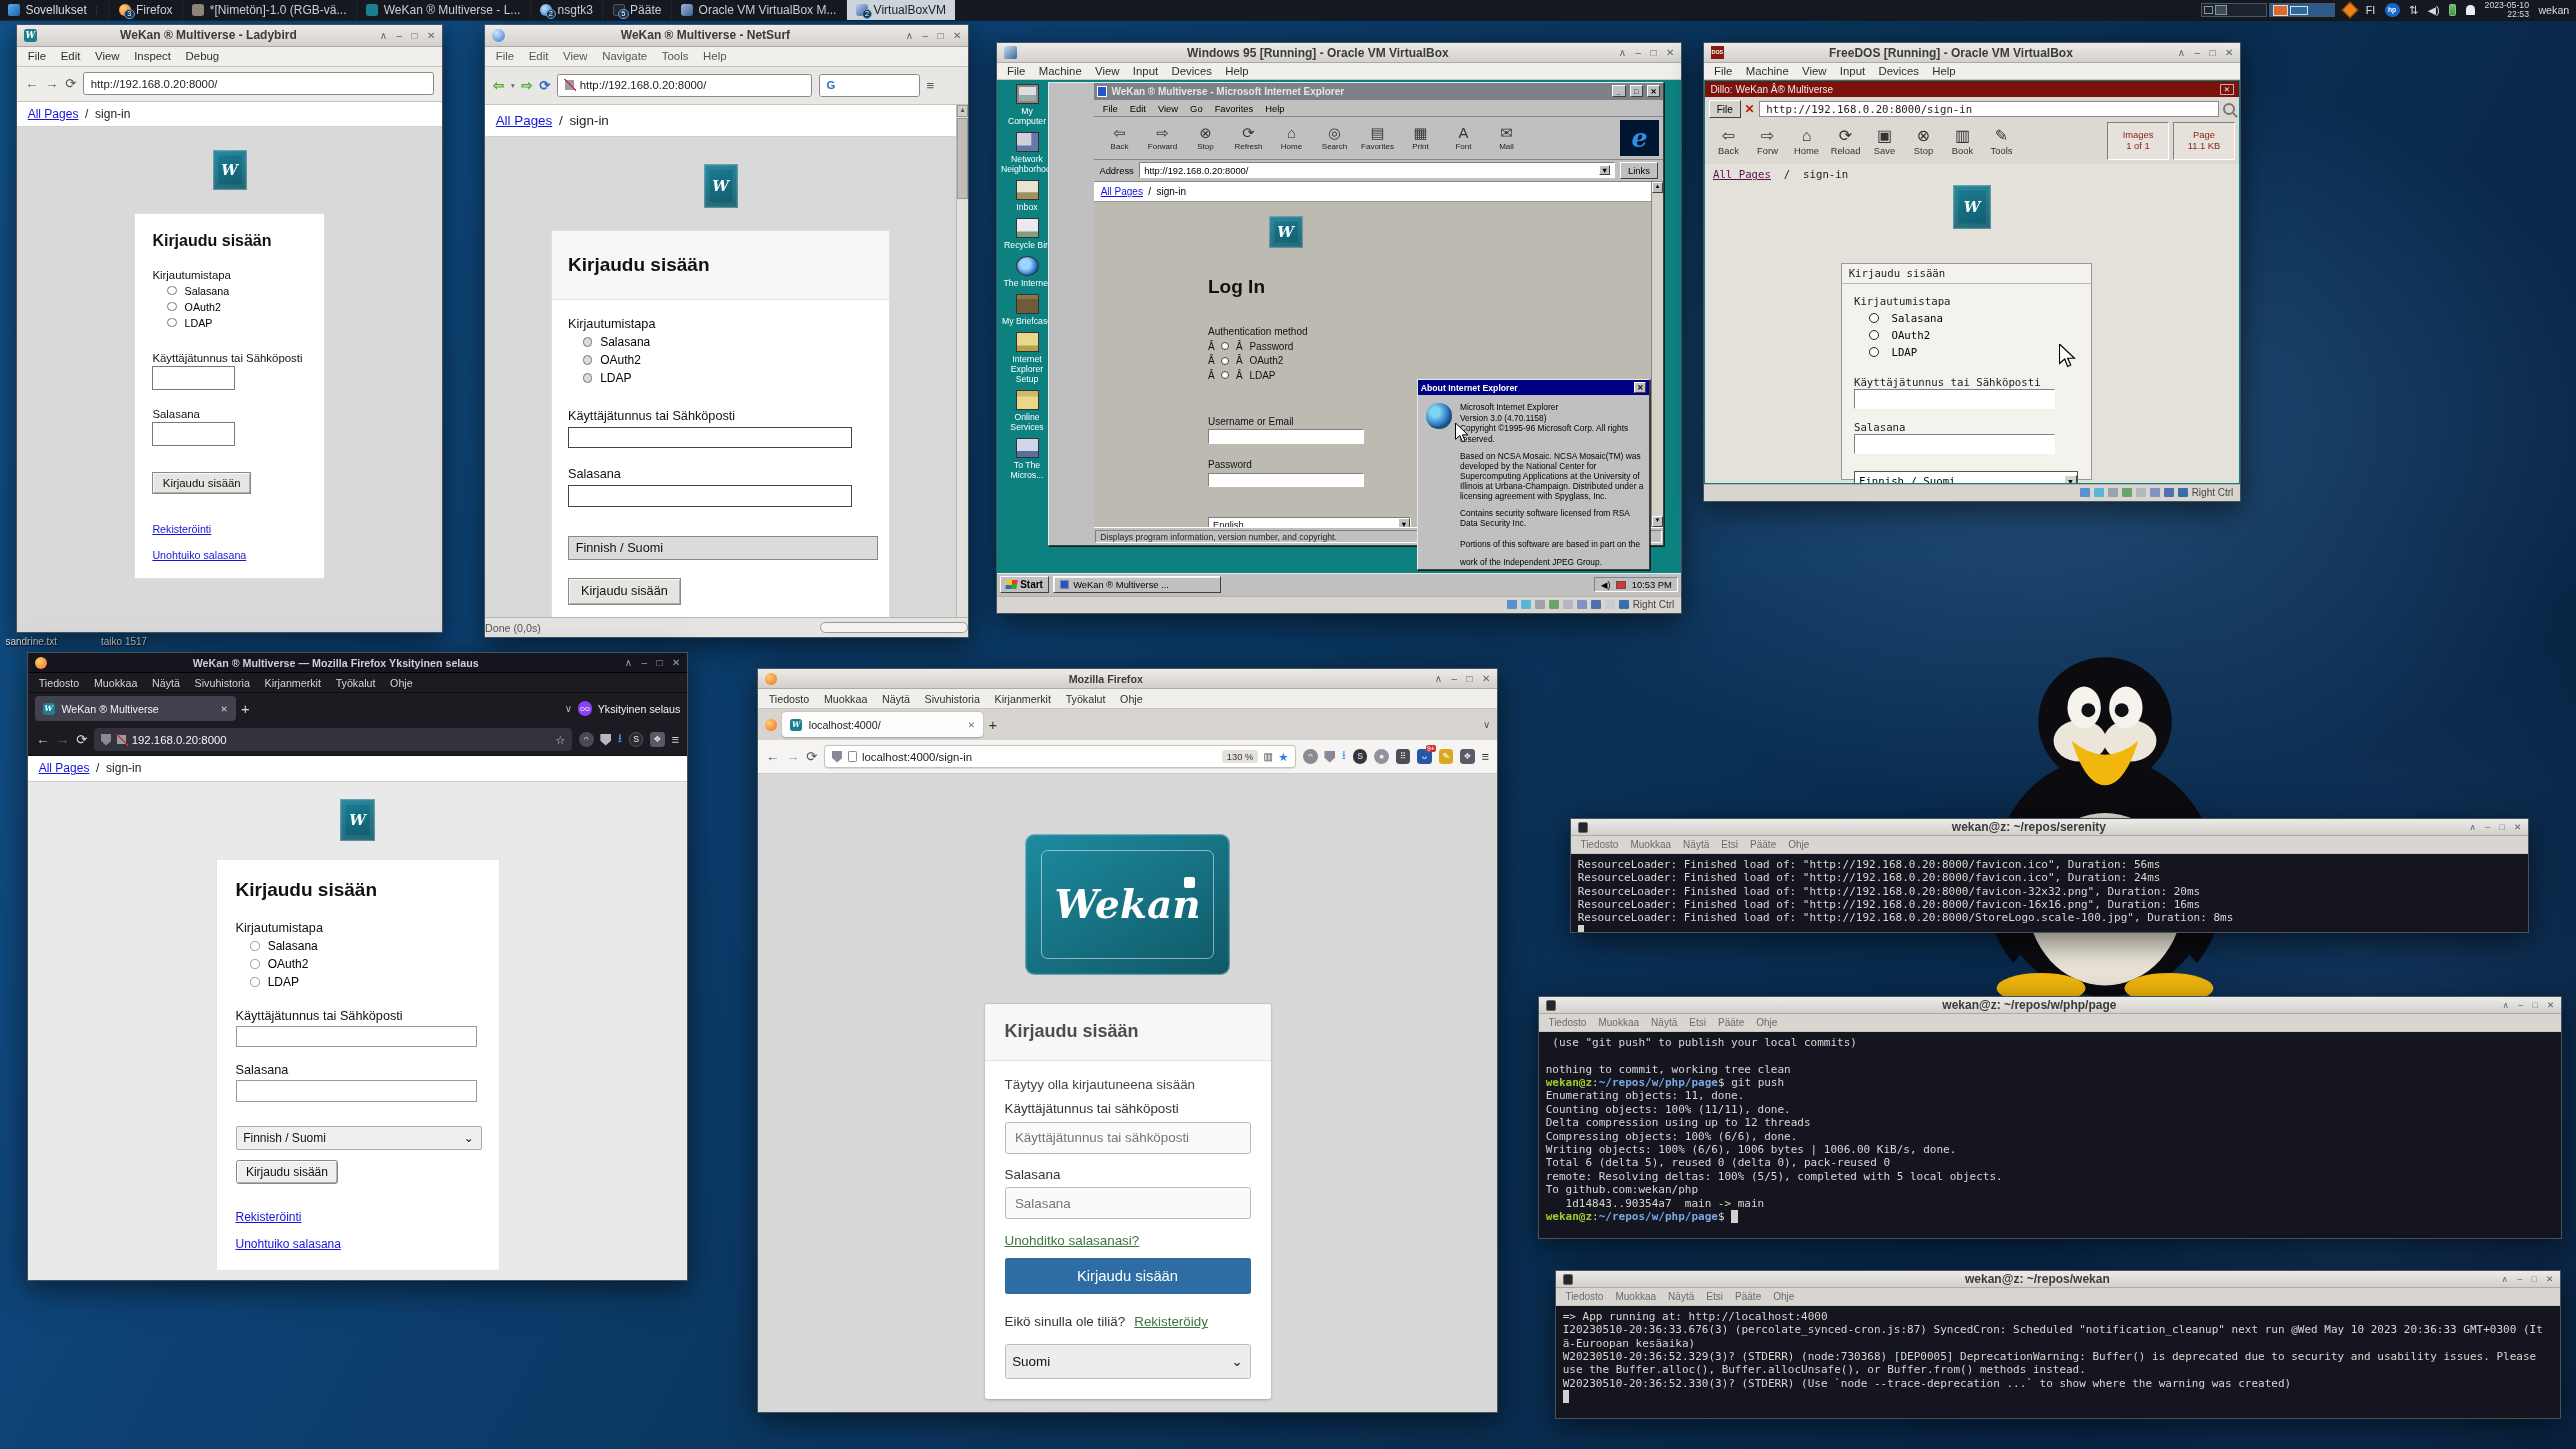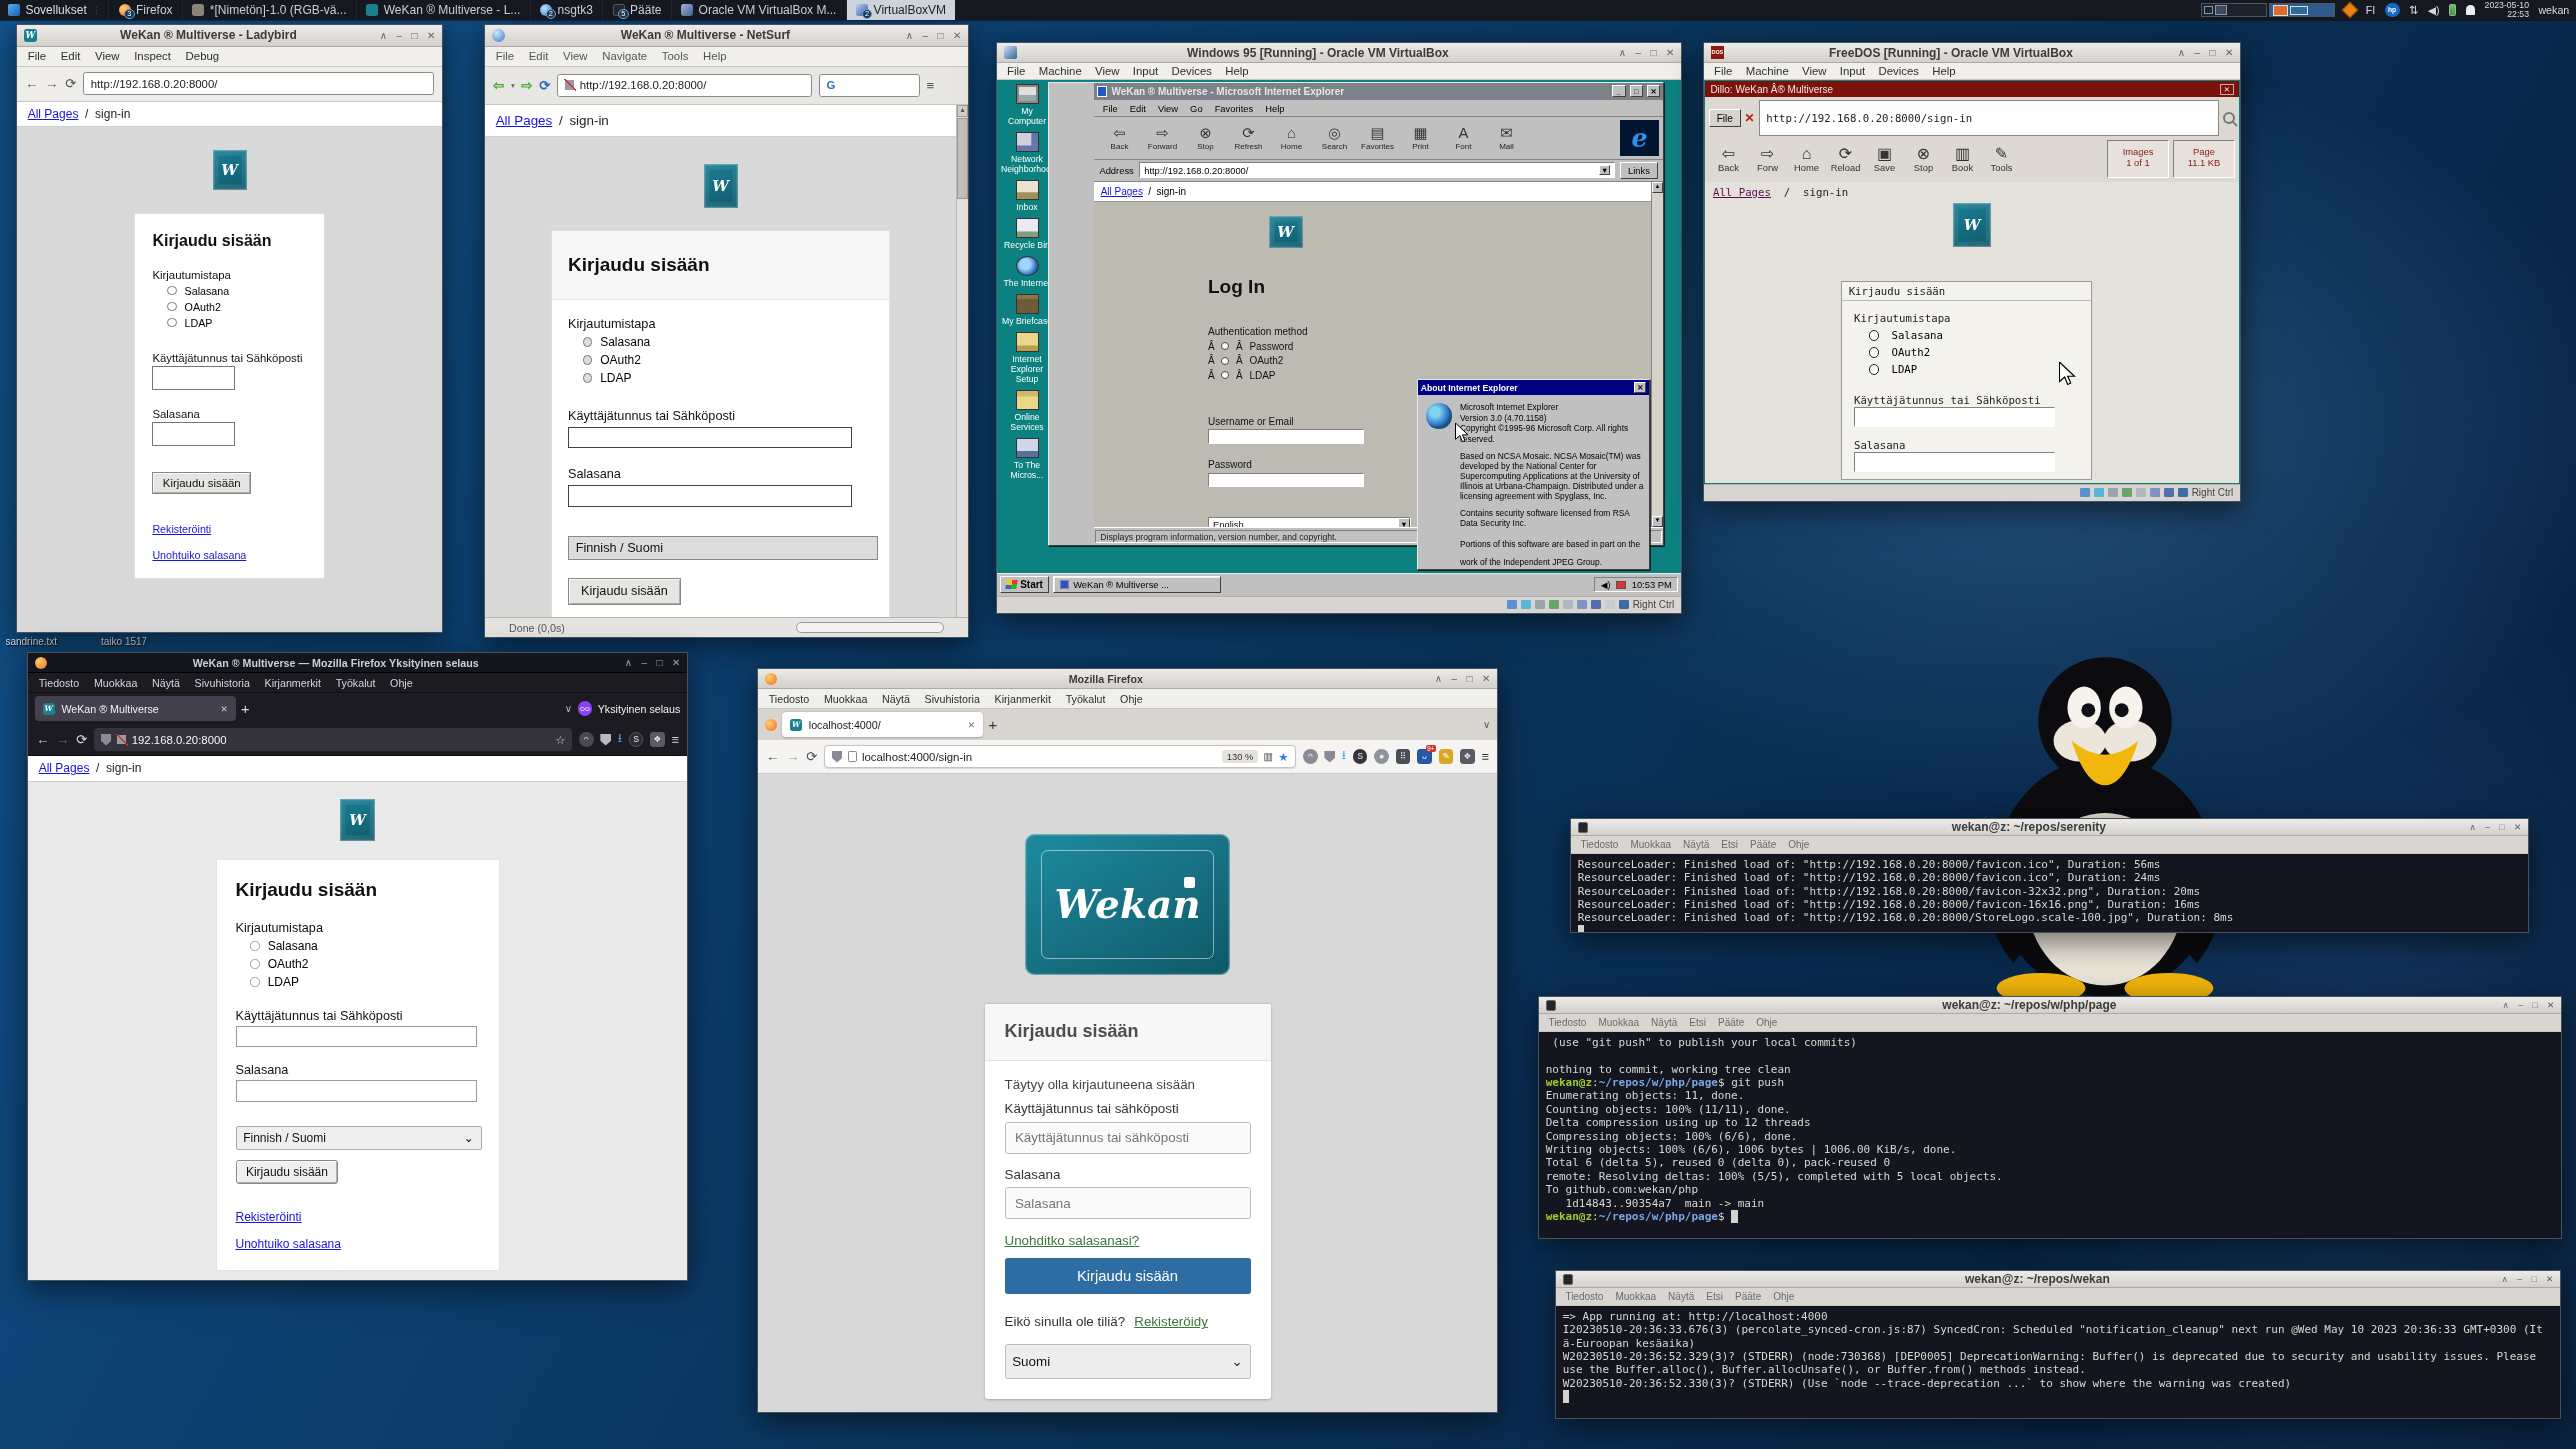--- a/index.html
+++ b/index.html
@@ -334,21 +334,21 @@
 
           </div>
         </div>
       </div>
     </div>
     <div style="width:12px;background:#e4e1dc;border-left:0.7px solid #bbb;display:flex;flex-direction:column;">
       <span style="height:12px;background:#d2cfc9;border:0.7px solid #999;font-size:6.7px;text-align:center;color:#555;">▲</span>
       <span style="flex:0 0 81px;background:#c3bfb8;border:0.7px solid #999;margin-top:1.3px;"></span>
     </div>
   </div>
-  <div style="height:20px;background:#e6e4e0;border-top:0.7px solid #b9b5af;display:flex;align-items:center;gap:16px;padding:0 24px;flex:0 0 auto;">
+  <div style="height:20px;background:#e6e4e0;border-top:0.7px solid #b9b5af;display:flex;align-items:center;gap:16px;padding:0 0;flex:0 0 auto;">
     <span style="font-size:10.7px;color:#555;">Done (0,0s)</span>
     <span style="margin-left:auto;width:148px;height:10.7px;border:0.7px solid #999;border-radius:5.4px;background:#f4f2ef;"></span>
   </div>
 </section>
 
 <section class="win" id="win95vm" style="left:996px;top:42px;width:686px;height:572px;">
   <div class="tb" style="height:20px;">
     <span style="width:13.4px;height:13.4px;background:linear-gradient(135deg,#cde,#369);border-radius:2px;"></span>
     <span class="ttl">Windows 95 [Running] - Oracle VM VirtualBox</span>
     <span class="ctrls">
@@ -608,21 +608,21 @@
       <span style="padding:1.3px 6px;">Help</span>
     </div>
   <div style="flex:1;display:flex;flex-direction:column;background:#ddd9d2;border:1.3px solid #0d8180;overflow:hidden;position:relative;">
     <div style="height:16px;background:#7b120c;color:#f3e8e4;display:flex;align-items:center;padding:0 5.4px;font-size:10px;">
       <span style="flex:1;">Dillo: WeKan Â® Multiverse</span>
       <span style="border:0.7px solid #caa;padding:0 2.7px;font-size:7.4px;">✕</span>
     </div>
     <div style="display:flex;align-items:center;gap:4px;padding:2.7px 4px;">
       <span class="outset" style="background:#d6d2cc;padding:2.7px 6.7px;font-size:10px;">File</span>
       <span style="color:#b3200f;font-weight:bold;font-size:12px;">✕</span>
-      <span class="urlfield" style="height:36px;border-radius:0;font-family:'DejaVu Sans Mono',monospace;font-size:10.7px;">
+      <span class="urlfield" style="height:16px;border-radius:0;font-family:'DejaVu Sans Mono',monospace;font-size:10.7px;">
           <span>http://192.168.0.20:8000/sign-in</span>
         </span>
       <span class="mag"></span>
     </div>
     <div style="display:flex;align-items:center;padding:1.3px 4px 4px;gap:1.3px;">
       <div style="display:flex;">
 
       <div class="iebtn" style="width:39px;font-size:9.4px;color:#333;">
           <span class="g" style="font-size:16px;">⇦</span>
           <span>Back</span>

